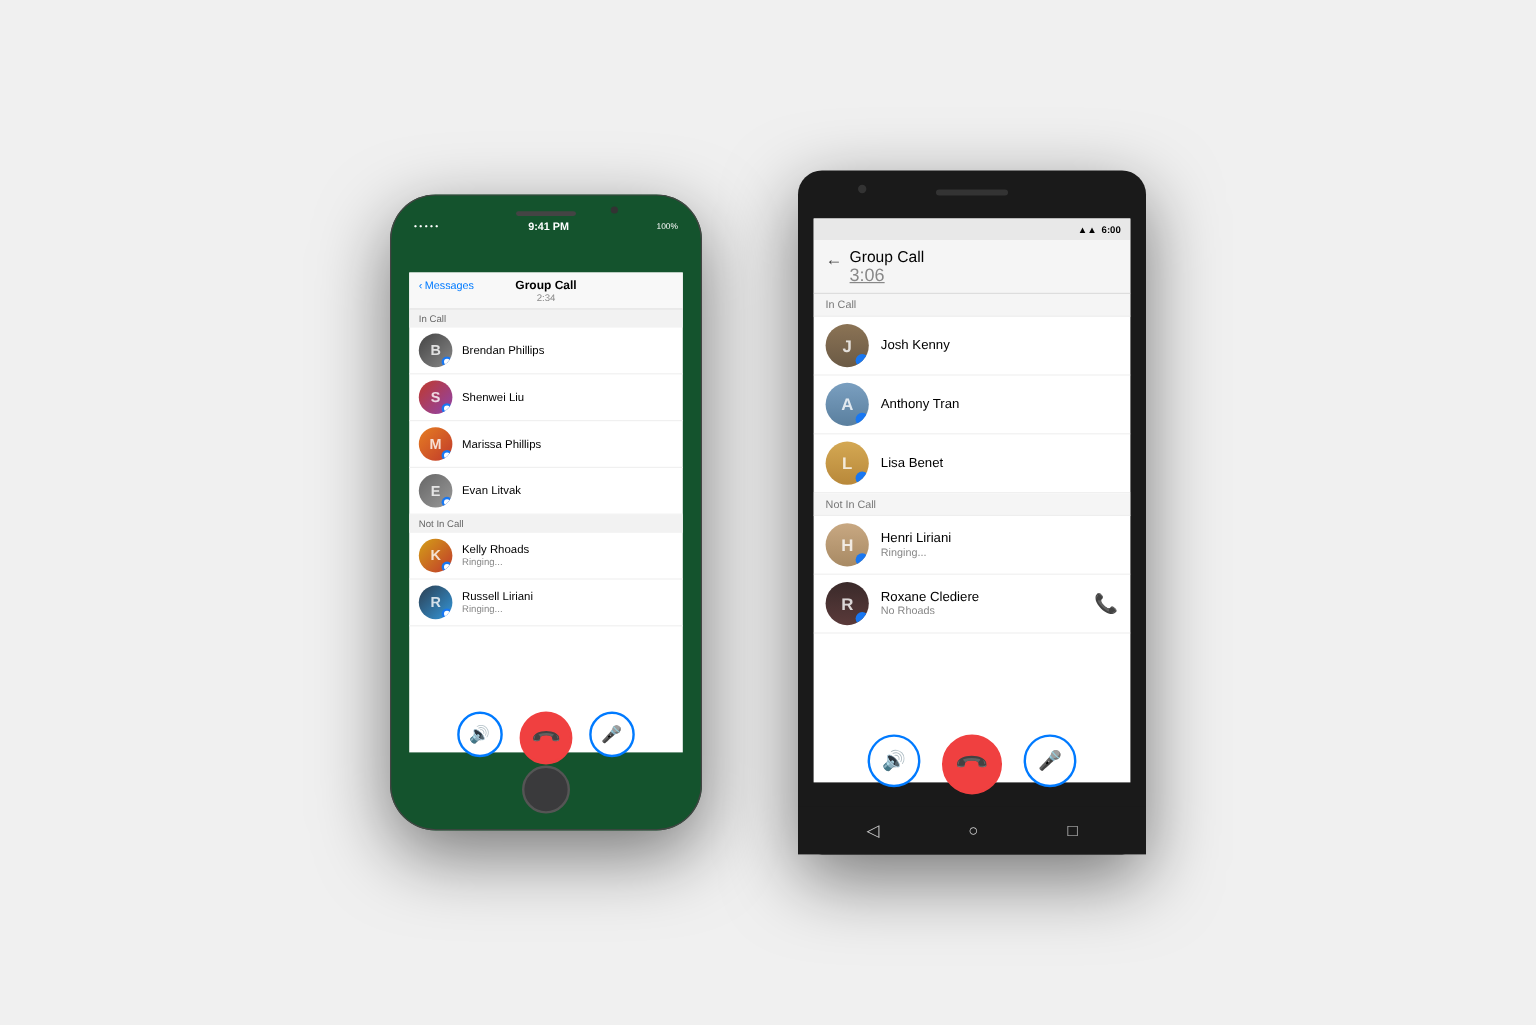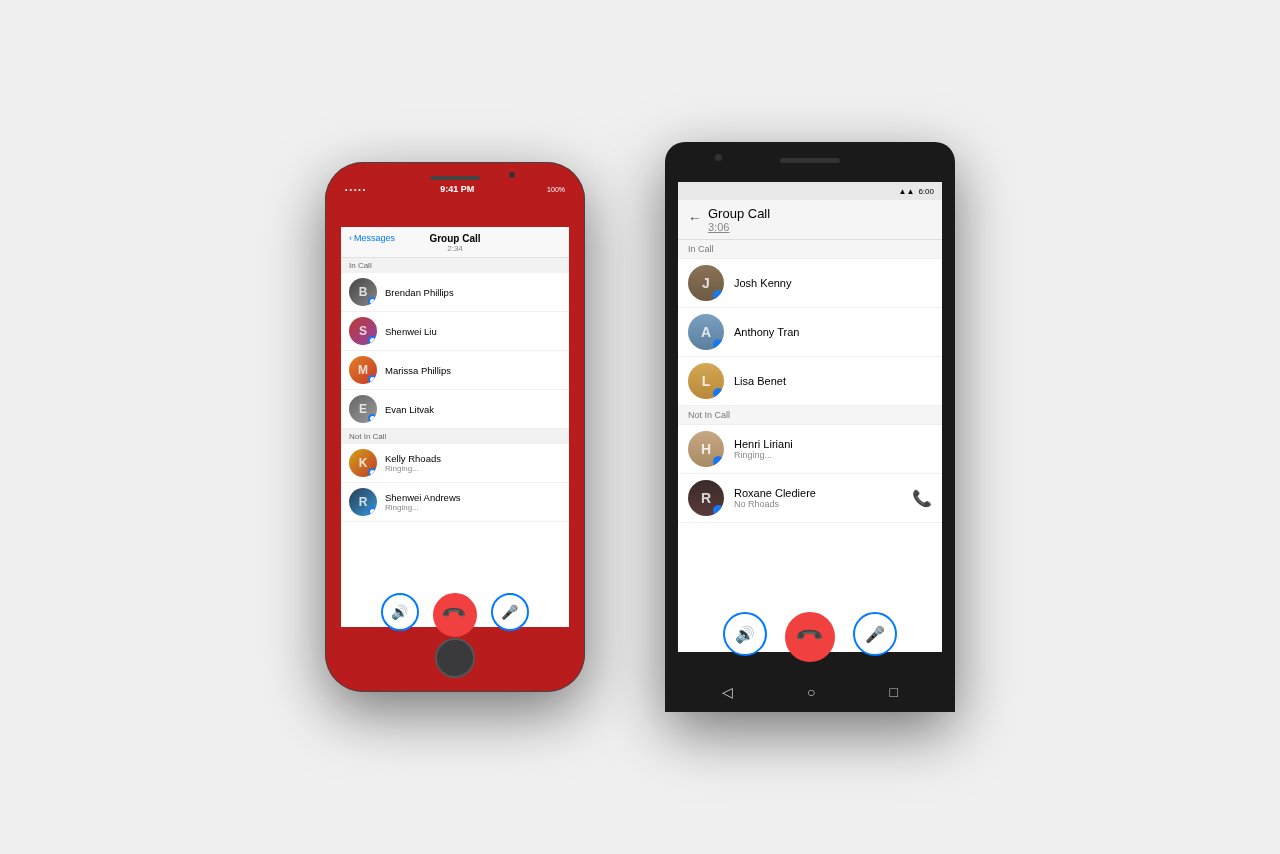--- a/index.html
+++ b/index.html
@@ -12,21 +12,21 @@
       justify-content: center;
       gap: 80px;
       font-family: -apple-system, BlinkMacSystemFont, 'Helvetica Neue', Arial, sans-serif;
       overflow: hidden;
     }
 
     
     .iphone {
       width: 260px;
       height: 530px;
-      background: #b91c1c;
+      background: #14532d;
       border-radius: 38px;
       position: relative;
       box-shadow: 0 20px 60px rgba(0,0,0,0.5), inset 0 0 0 1px #444;
       display: flex;
       flex-direction: column;
       align-items: center;
     }
     .iphone-inner {
       width: 228px;
       height: 400px;
@@ -216,21 +216,21 @@
     }
     .android-status-bar {
       background: #e8e8e8;
       height: 18px;
       display: flex;
       align-items: center;
       justify-content: flex-end;
       padding: 0 8px;
       gap: 4px;
     }
-    .android-status-bar .time { font-size: 8px; font-weight: 400; color: #000; }
+    .android-status-bar .time { font-size: 8px; font-weight: 700; color: #000; }
     .android-status-bar .icons { font-size: 8px; color: #000; }
     .android-toolbar {
       background: #f5f5f5;
       border-bottom: 1px solid #ddd;
       padding: 6px 10px;
       display: flex;
       align-items: flex-start;
       gap: 6px;
     }
     .android-back-arrow {
@@ -238,21 +238,21 @@
       color: #444;
       margin-top: 2px;
       cursor: pointer;
     }
     .android-toolbar-title {
       font-size: 13px;
       font-weight: 500;
       color: #000;
     }
     .android-toolbar-sub {
-      font-size: 11px;
+      font-size: 15px;
       color: #888;
       text-decoration: underline;
     }
     .android-section-header {
       background: #f5f5f5;
       padding: 4px 10px;
       font-size: 9px;
       color: #777;
       font-weight: 500;
       border-bottom: 1px solid #eee;
@@ -446,21 +446,21 @@
         <div class="name">Kelly Rhoads</div>
         <div class="sub">Ringing...</div>
       </div>
     </div>
     <div class="ios-contact-row">
       <div class="avatar av-russell">
         <div class="avatar-face">R</div>
         <div class="avatar-badge"></div>
       </div>
       <div>
-        <div class="name">Shenwei Andrews</div>
+        <div class="name">Russell Liriani</div>
         <div class="sub">Ringing...</div>
       </div>
     </div>
   </div>
 
   <div class="call-controls">
     <div class="ctrl-btn">🔊</div>
     <div class="ctrl-btn end-call" style="transform: rotate(135deg);">📞</div>
     <div class="ctrl-btn">🎤</div>
   </div>

